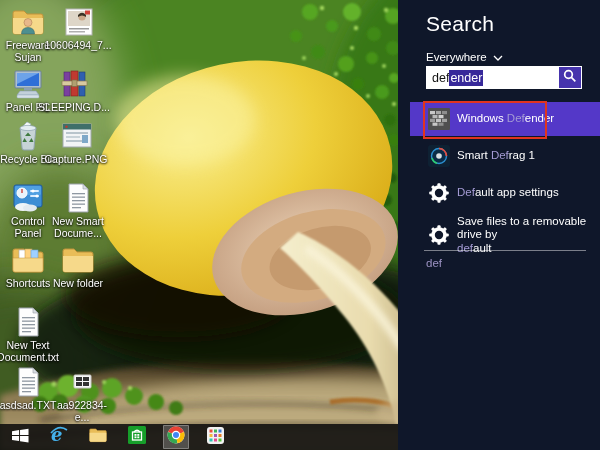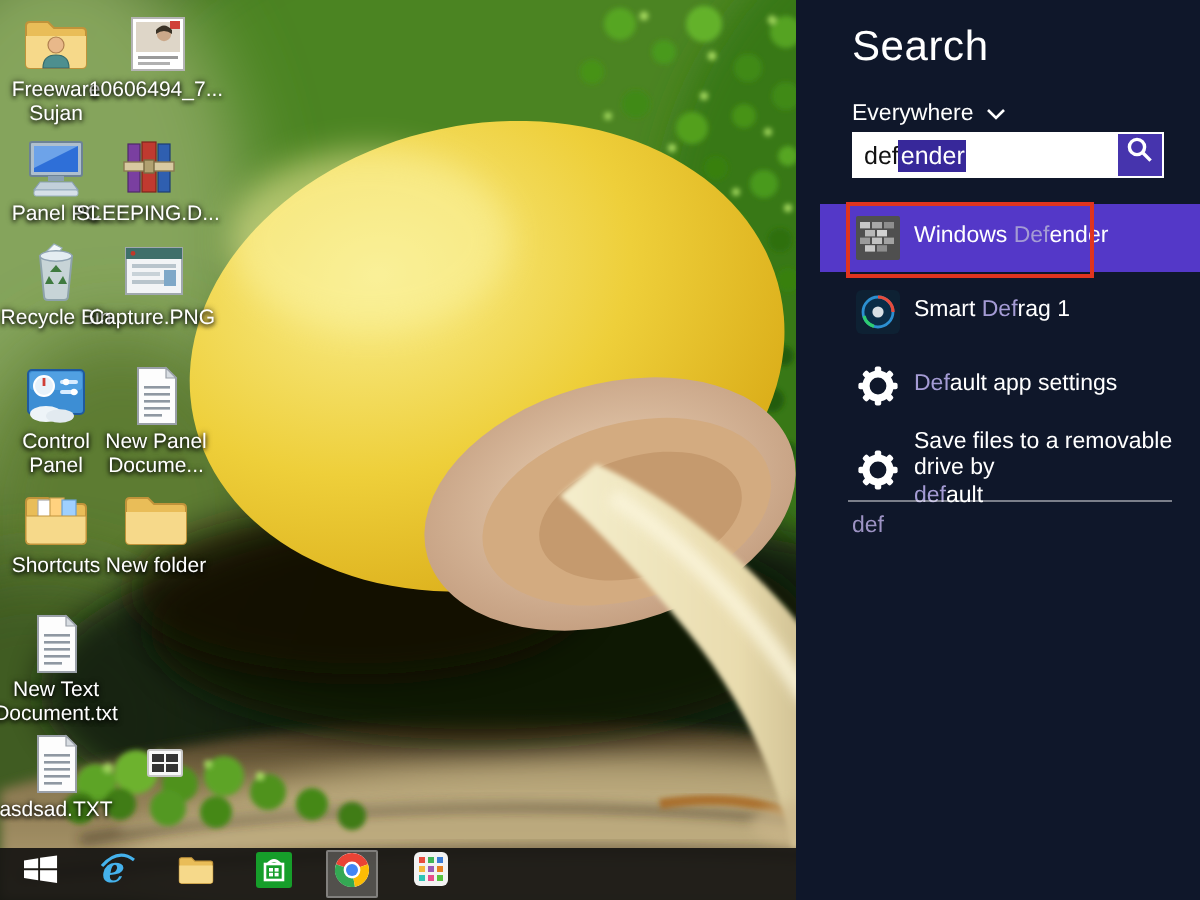--- a/index.html
+++ b/index.html
@@ -245,21 +245,21 @@
   <div class="dicon" style="left:50px;top:182px">
     <span class="ig"><svg width="36" height="32" viewBox="0 0 36 32">
           <path d="M9,2 L23,2 L28,7 L28,30 L9,30 Z" fill="#fdfdfd" stroke="#9aa0a8"></path>
           <path d="M23,2 L23,7 L28,7 Z" fill="#d8dde2" stroke="#9aa0a8" stroke-width=".6"></path>
           <rect x="12" y="11" width="13" height="1.3" fill="#8f98a2"></rect>
           <rect x="12" y="14.5" width="13" height="1.3" fill="#8f98a2"></rect>
           <rect x="12" y="18" width="13" height="1.3" fill="#8f98a2"></rect>
           <rect x="12" y="21.5" width="13" height="1.3" fill="#8f98a2"></rect>
           <rect x="12" y="25" width="9" height="1.3" fill="#8f98a2"></rect>
         </svg></span>
-    <span class="ilabel">New Panel Docume...</span>
+    <span class="ilabel">New Smart Docume...</span>
   </div>
   <div class="dicon" style="left:50px;top:244px">
     <span class="ig"><svg width="36" height="32" viewBox="0 0 36 32">
           <path d="M3,7 L3,26 Q3,28 5,28 L31,28 Q33,28 33,26 L33,10 Q33,8 31,8 L17,8 L14,5 L5,5 Q3,5 3,7 Z" fill="#e9bd58" stroke="#c0933a"></path>
           <path d="M3,12 L33,12 L33,26 Q33,28 31,28 L5,28 Q3,28 3,26 Z" fill="#f6d98a"></path>
         </svg></span>
     <span class="ilabel">New folder</span>
   </div>
   <div class="dicon" style="left:0px;top:244px">
     <span class="ig"><svg width="36" height="32" viewBox="0 0 36 32">
@@ -296,20 +296,21 @@
     <span class="ilabel">asdsad.TXT</span>
   </div>
   <div class="dicon" style="left:54px;top:366px">
     <span class="ig"><svg width="36" height="32" viewBox="0 0 36 32">
           <rect x="10" y="9" width="17" height="13" rx="1" fill="#f8f8f8" stroke="#c8c8c8"></rect>
           <rect x="12" y="11" width="6" height="4" fill="#333"></rect>
           <rect x="19" y="11" width="6" height="4" fill="#333"></rect>
           <rect x="12" y="16" width="6" height="4" fill="#333"></rect>
           <rect x="19" y="16" width="6" height="4" fill="#333"></rect>
         </svg></span>
+    <span class="ilabel">aa922834-e...</span>
   </div>
 
   <div id="taskbar">
     <div class="tbtn">
       <span><svg width="17" height="17" viewBox="0 0 18 18" fill="#fff">
             <path d="M0,4.5 L7.5,3.3 L7.5,8.6 L0,8.6 Z"></path>
             <path d="M8.5,3.1 L17.5,1.8 L17.5,8.6 L8.5,8.6 Z"></path>
             <path d="M0,9.6 L7.5,9.6 L7.5,14.9 L0,13.7 Z"></path>
             <path d="M8.5,9.6 L17.5,9.6 L17.5,16.4 L8.5,15.1 Z"></path>
           </svg></span>

